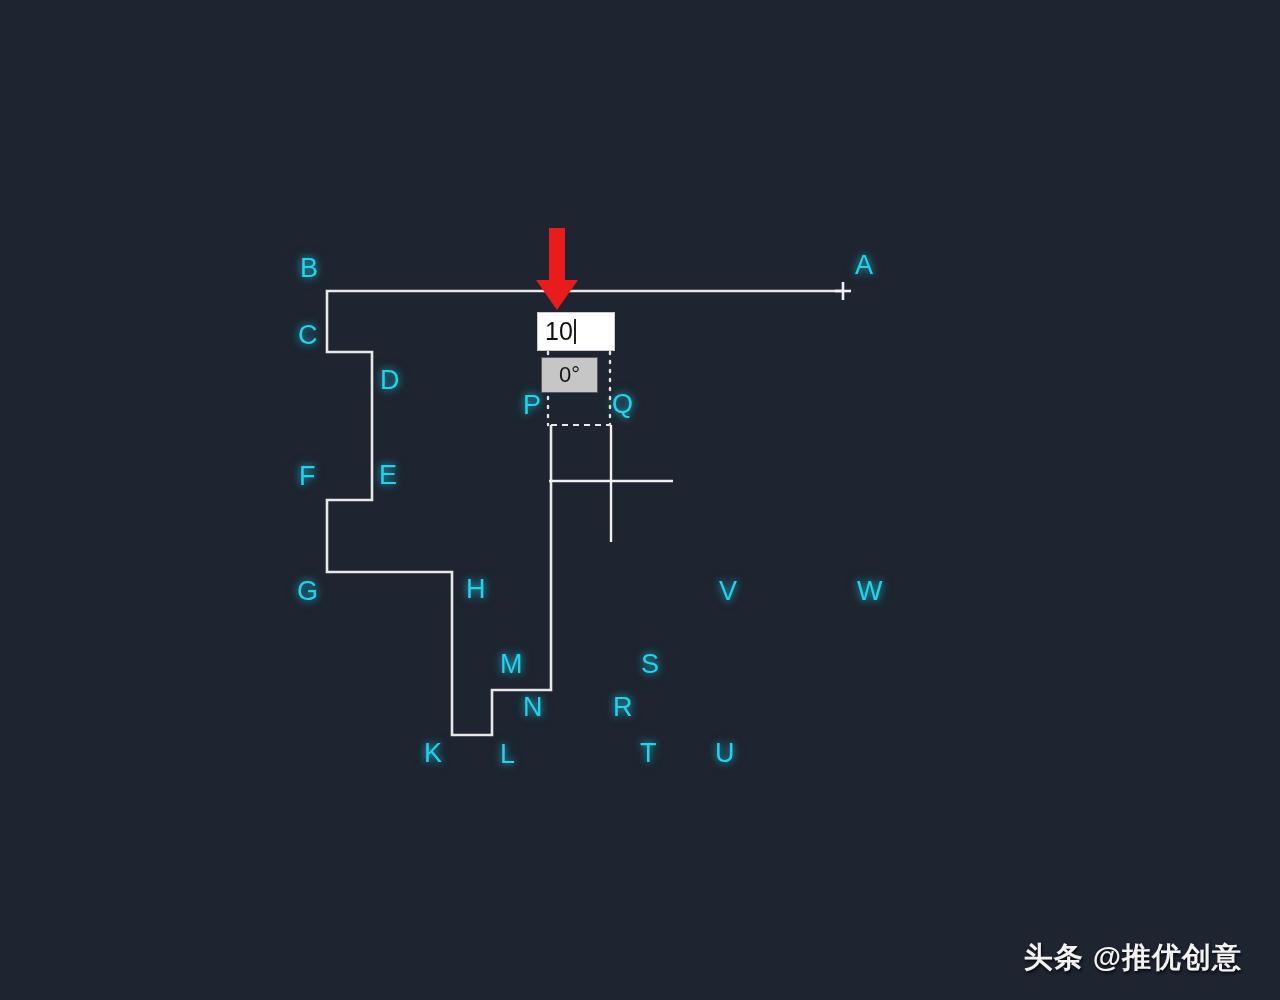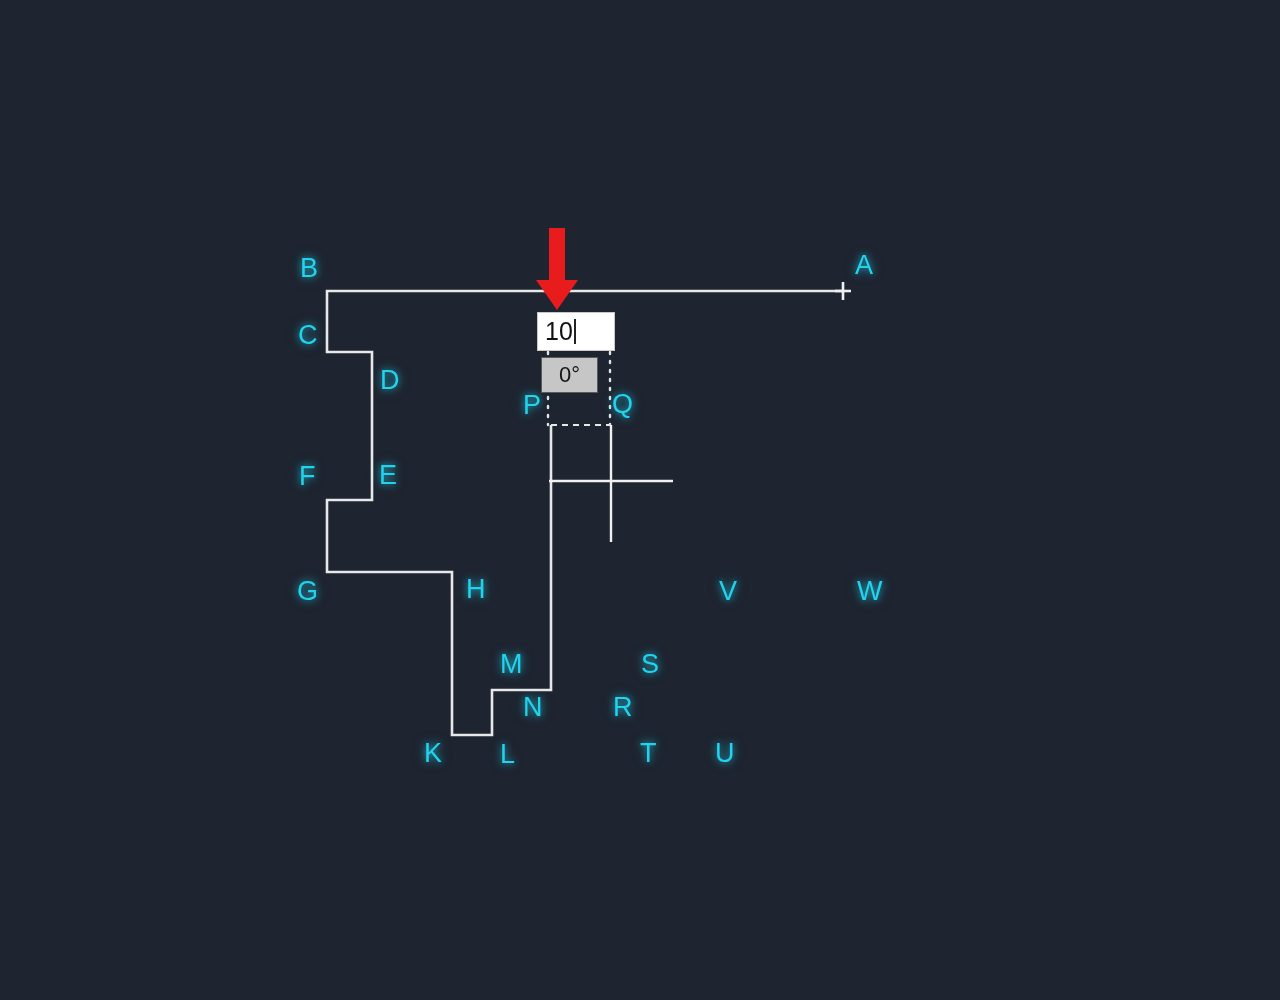--- a/index.html
+++ b/index.html
@@ -155,14 +155,15 @@
 
   <div class="dyn-input">
     <span class="val">10</span>
       <span class="caret"></span>
   </div>
 
   <div class="dyn-angle">
     <span class="val">0°</span>
   </div>
 
+  <div class="brand">头条 @推优创意</div>
 
 </div>
 
 </body></html>

